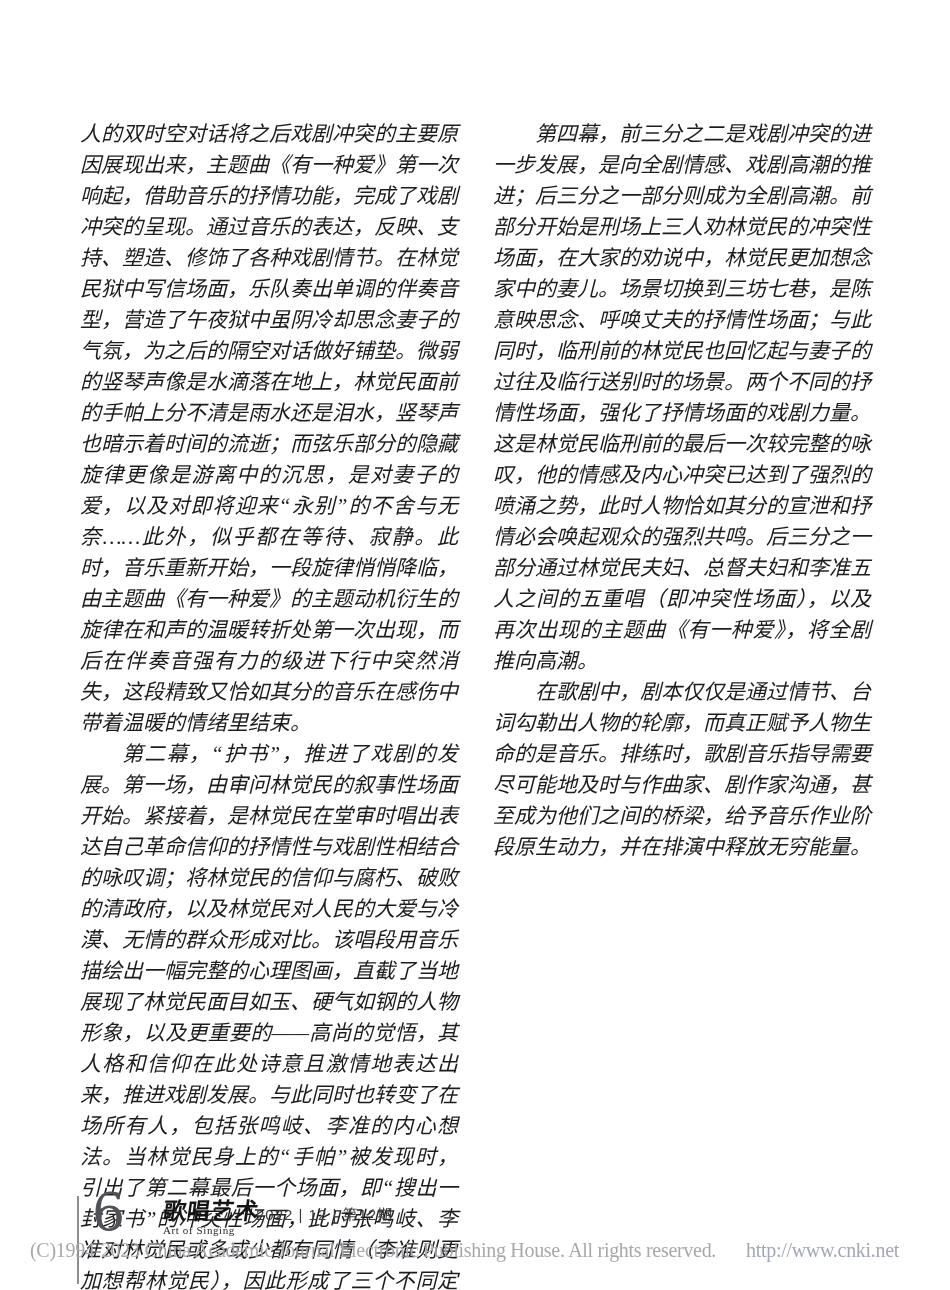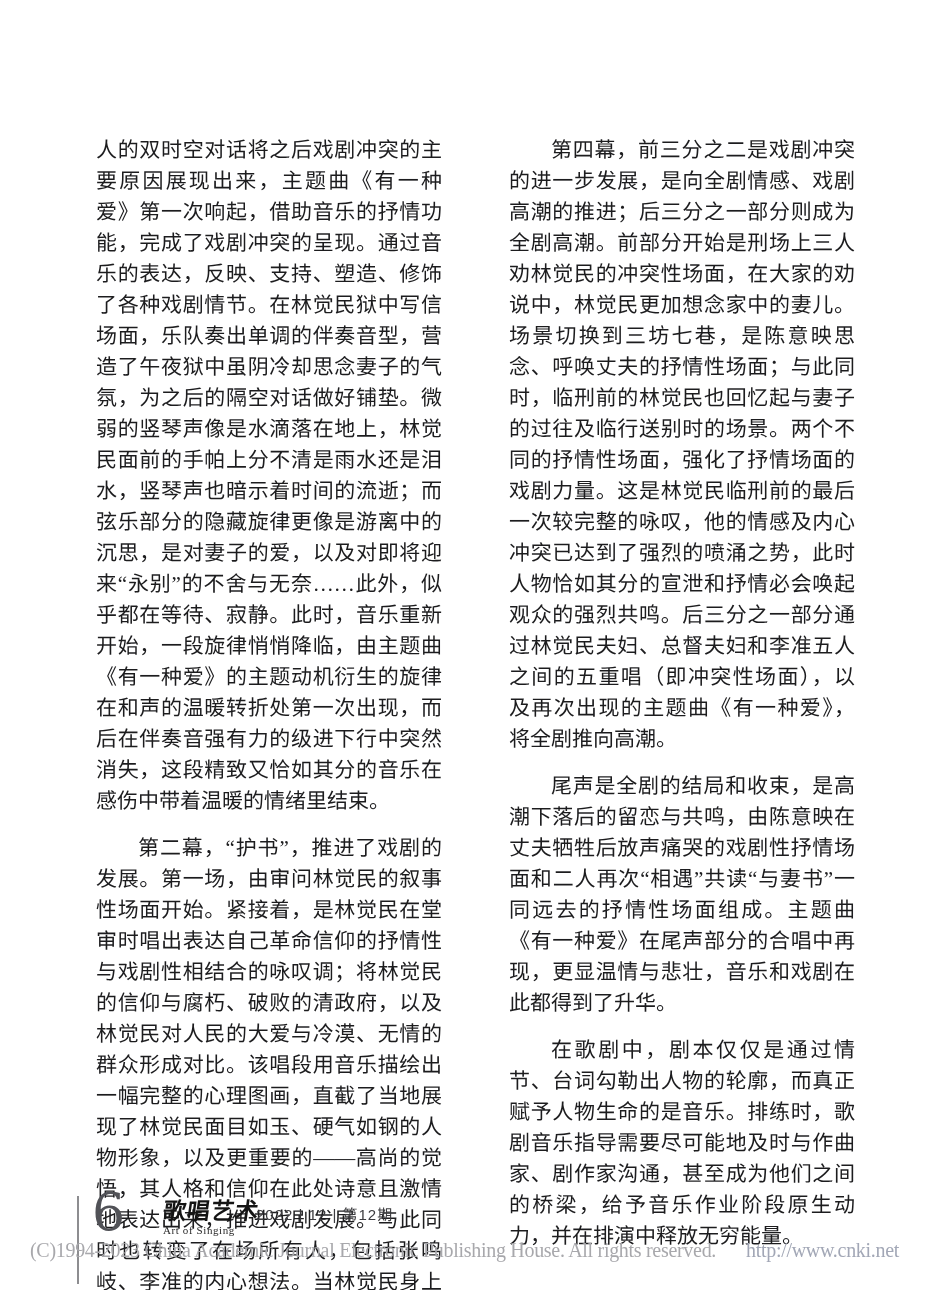--- a/index.html
+++ b/index.html
@@ -25,23 +25,24 @@
     width: 378px;
     font-size: 21px;
     line-height: 31px;
     color: #1c1c1e;
     text-align: justify;
     text-justify: inter-character;
   }
   .col-left  { left: 80px; }
   .col-right { left: 493px; }
   .text-column p {
-    margin: 16px;
+    margin: 0;
     padding: 0;
     text-indent: 2em;
+    font-style: italic;
   }
   .text-column p.no-indent { text-indent: 0; }
 
   
   .footer-rule {
     position: absolute;
     left: 77px;
     top: 1196px;
     width: 2px;
     height: 88px;
@@ -112,21 +113,20 @@
 <div class="page">
 
   <div class="text-column col-left">
     <p class="no-indent">人的双时空对话将之后戏剧冲突的主要原因展现出来，主题曲《有一种爱》第一次响起，借助音乐的抒情功能，完成了戏剧冲突的呈现。通过音乐的表达，反映、支持、塑造、修饰了各种戏剧情节。在林觉民狱中写信场面，乐队奏出单调的伴奏音型，营造了午夜狱中虽阴冷却思念妻子的气氛，为之后的隔空对话做好铺垫。微弱的竖琴声像是水滴落在地上，林觉民面前的手帕上分不清是雨水还是泪水，竖琴声也暗示着时间的流逝；而弦乐部分的隐藏旋律更像是游离中的沉思，是对妻子的爱，以及对即将迎来“永别”的不舍与无奈……此外，似乎都在等待、寂静。此时，音乐重新开始，一段旋律悄悄降临，由主题曲《有一种爱》的主题动机衍生的旋律在和声的温暖转折处第一次出现，而后在伴奏音强有力的级进下行中突然消失，这段精致又恰如其分的音乐在感伤中带着温暖的情绪里结束。</p>
     <p>第二幕，“护书”，推进了戏剧的发展。第一场，由审问林觉民的叙事性场面开始。紧接着，是林觉民在堂审时唱出表达自己革命信仰的抒情性与戏剧性相结合的咏叹调；将林觉民的信仰与腐朽、破败的清政府，以及林觉民对人民的大爱与冷漠、无情的群众形成对比。该唱段用音乐描绘出一幅完整的心理图画，直截了当地展现了林觉民面目如玉、硬气如钢的人物形象，以及更重要的——高尚的觉悟，其人格和信仰在此处诗意且激情地表达出来，推进戏剧发展。与此同时也转变了在场所有人，包括张鸣岐、李准的内心想法。当林觉民身上的“手帕”被发现时，引出了第二幕最后一个场面，即“搜出一封家书”的冲突性场面，此时张鸣岐、李准对林觉民或多或少都有同情（李准则更加想帮林觉民），因此形成了三个不同定位的角色的重唱部分，为之后的戏剧发展设置了悬念。</p>
 
   </div>
 
   <div class="text-column col-right">
     <p>第四幕，前三分之二是戏剧冲突的进一步发展，是向全剧情感、戏剧高潮的推进；后三分之一部分则成为全剧高潮。前部分开始是刑场上三人劝林觉民的冲突性场面，在大家的劝说中，林觉民更加想念家中的妻儿。场景切换到三坊七巷，是陈意映思念、呼唤丈夫的抒情性场面；与此同时，临刑前的林觉民也回忆起与妻子的过往及临行送别时的场景。两个不同的抒情性场面，强化了抒情场面的戏剧力量。这是林觉民临刑前的最后一次较完整的咏叹，他的情感及内心冲突已达到了强烈的喷涌之势，此时人物恰如其分的宣泄和抒情必会唤起观众的强烈共鸣。后三分之一部分通过林觉民夫妇、总督夫妇和李准五人之间的五重唱（即冲突性场面），以及再次出现的主题曲《有一种爱》，将全剧推向高潮。</p>
-    <p>尾声是全剧的结局和收束，是高潮下落后的留恋与共鸣，由陈意映在丈夫牺牲后放声痛哭的戏剧性抒情场面和二人再次“相遇”共读“与妻书”一同远去的抒情性场面组成。主题曲《有一种爱》在尾声部分的合唱中再现，更显温情与悲壮，音乐和戏剧在此都得到了升华。</p>
     <p>在歌剧中，剧本仅仅是通过情节、台词勾勒出人物的轮廓，而真正赋予人物生命的是音乐。排练时，歌剧音乐指导需要尽可能地及时与作曲家、剧作家沟通，甚至成为他们之间的桥梁，给予音乐作业阶段原生动力，并在排演中释放无穷能量。</p>
 
   </div>
 
   <div class="footer-rule"></div>
 
   <div class="page-number">6</div>
 
   <div class="journal-block">
     <span class="logo-cn">歌唱艺术</span>

